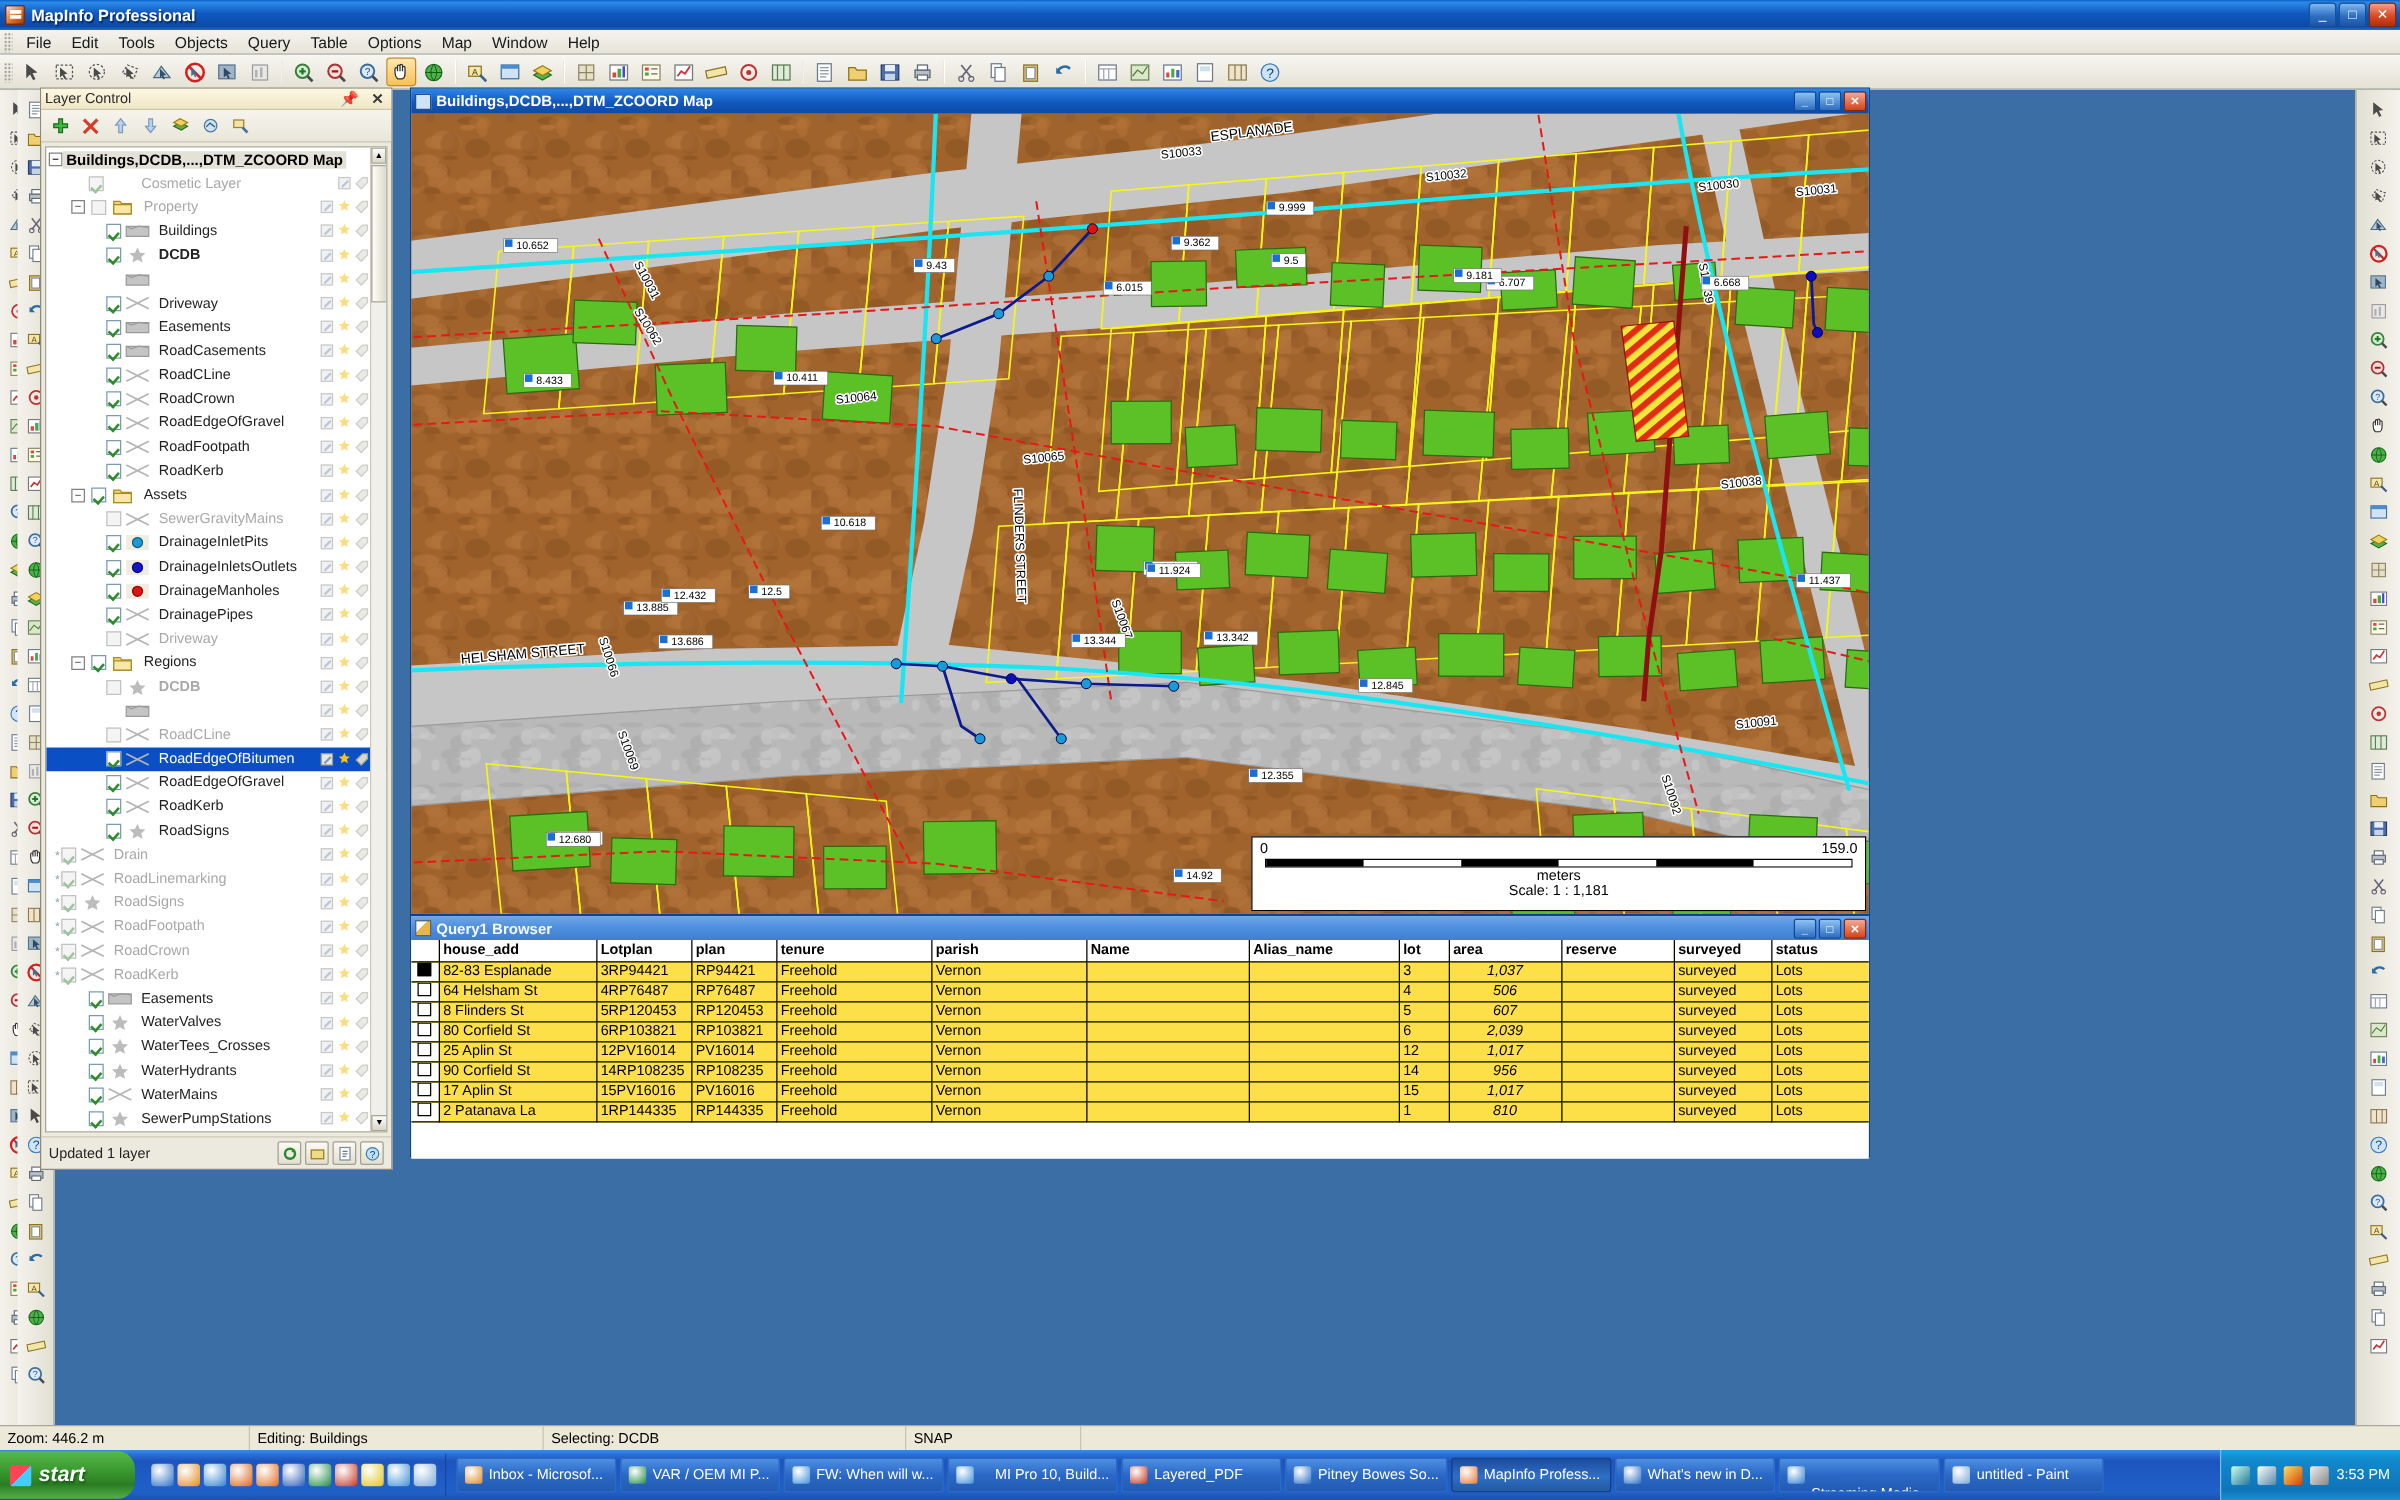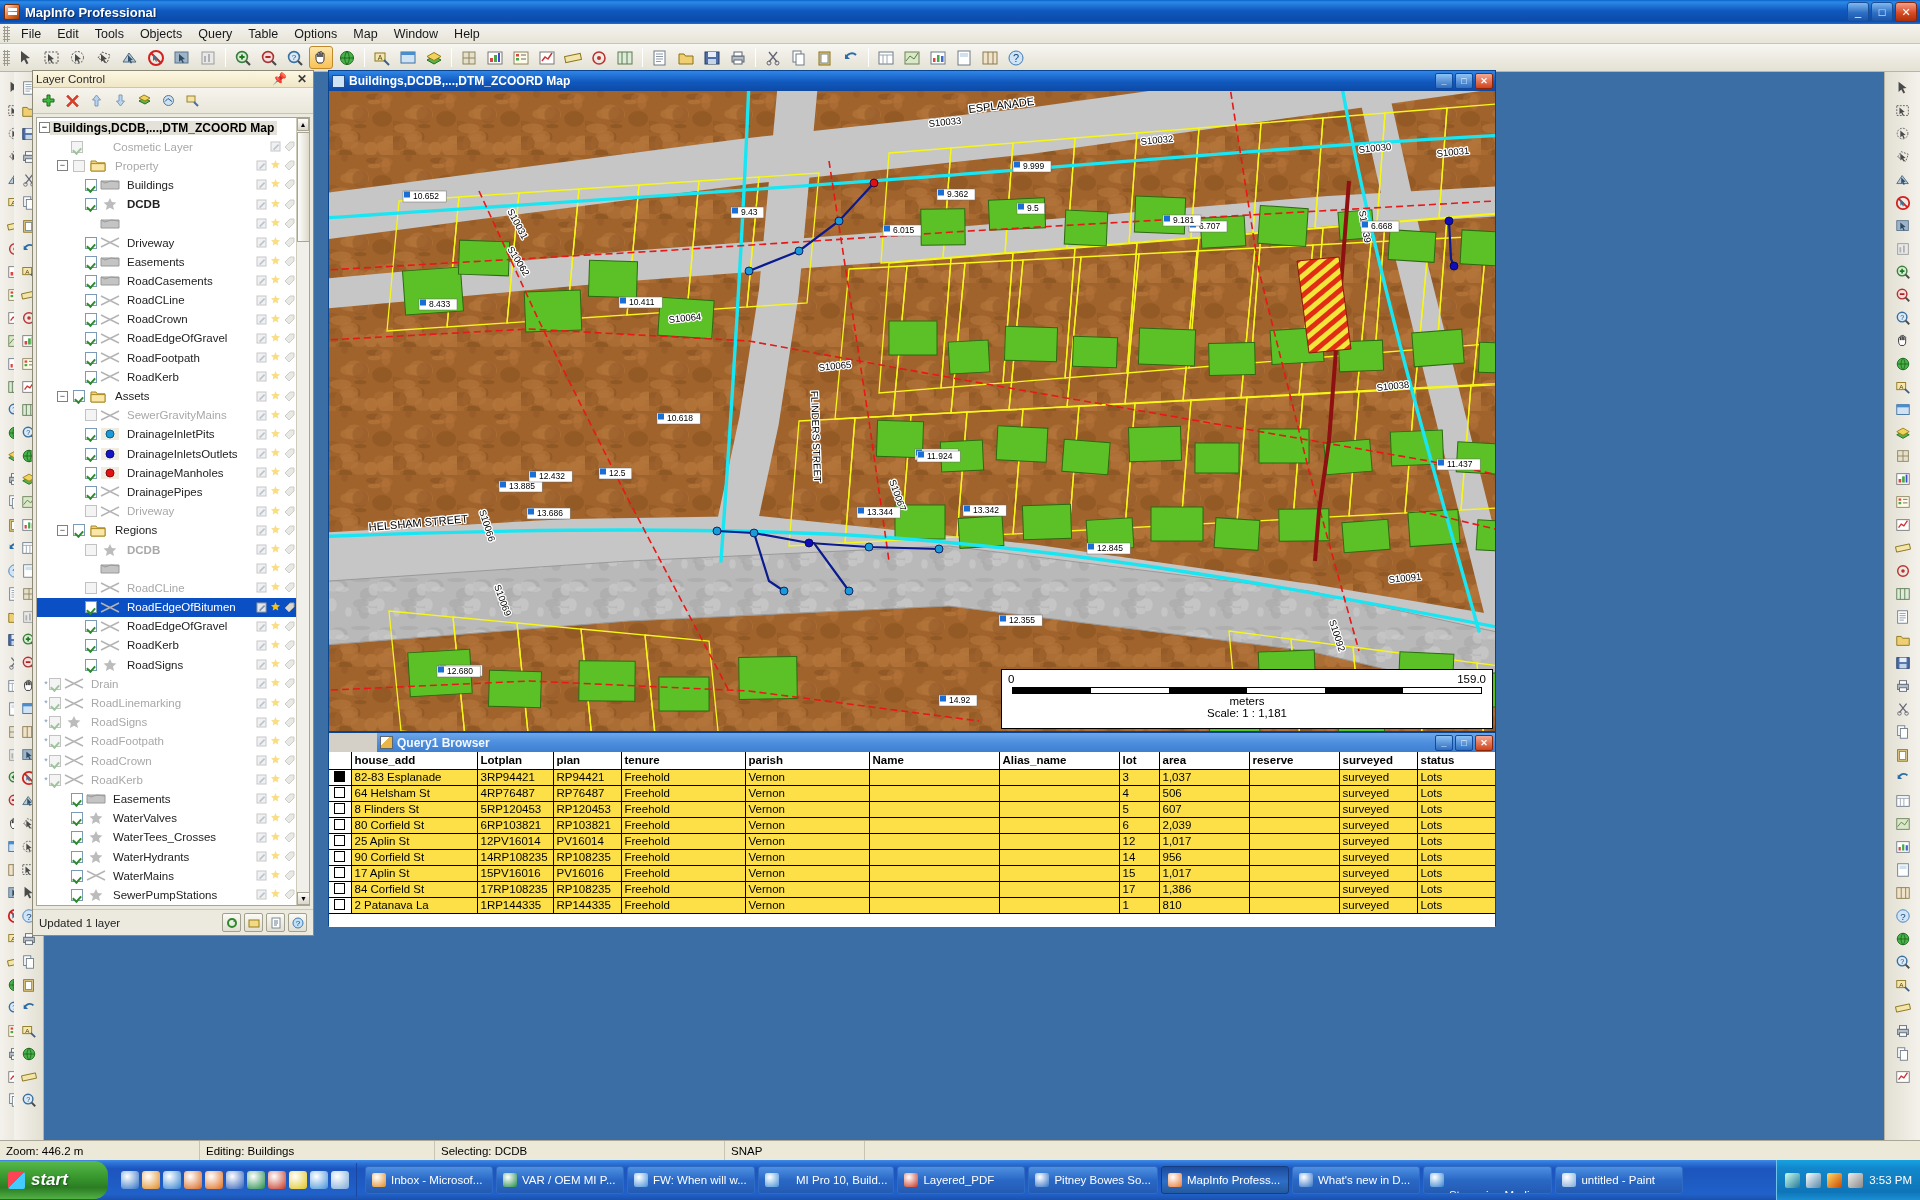--- a/index.html
+++ b/index.html
@@ -185,34 +185,33 @@
 
   
   .browserwin {
     position: absolute; left: 328px; top: 732px; width: 1168px; height: 194px;
     border: 1px solid #08448f; background: #d4d0c8;
   }
   .bw-title {
     height: 19px; background: linear-gradient(to bottom,#6fa6e8,#4d8ede 50%,#3f7fd0);
     display: flex; align-items: center; color: #f4f7fd; font-size: 12px; font-weight: bold;
     padding-left: 3px;
-    margin-left: 48px;
   }
   .bw-title .ic { width: 13px; height: 13px; margin-right: 4px; flex: none;
     background: linear-gradient(135deg,#fff 40%,#e8b64a 40%); border: 1px solid #5c6670; }
   table.grid { border-collapse: collapse; width: 100%; table-layout: fixed; font-size: 11.5px; background: #fde047; }
   table.grid th {
     background: #fff; border: 1px solid #000; border-top: none; border-left: none;
     font-weight: bold; text-align: left; padding: 1px 3px; height: 17px; font-size: 11.5px;
   }
   table.grid td {
     border: 1px solid #000; border-top: none; border-left: none;
     padding: 0 3px; height: 16px; white-space: nowrap; overflow: hidden;
   }
-  table.grid td.num { text-align: left; }
+  table.grid td.num { text-align: center; font-style: italic; }
   td.rowsel { width: 22px; padding: 0; text-align: center; background: #fff; }
   td.rowsel .box { width: 11px; height: 11px; border: 1px solid #000; display: inline-block; background: #fff; }
   td.rowsel .box.on { background: #000; }
   .gridwrap { height: 175px; overflow: hidden; position: relative; background: #fff; }
 
   
   .statusbar {
     position: absolute; left: 0; bottom: 40px; width: 1920px; height: 20px;
     background: #ece9d8; border-top: 1px solid #aca899; display: flex; align-items: center;
     font-size: 11.5px; color: #000;
@@ -2981,35 +2980,20 @@
               <td></td>
               <td></td>
               <td>15</td>
               <td class="num">1,017</td>
               <td></td>
               <td>surveyed</td>
               <td>Lots</td>
             </tr>
             <tr>
               <td class="rowsel"><span class="box"></span></td>
-              <td>84 Corfield St</td>
-              <td>17RP108235</td>
-              <td>RP108235</td>
-              <td>Freehold</td>
-              <td>Vernon</td>
-              <td></td>
-              <td></td>
-              <td>17</td>
-              <td class="num">1,386</td>
-              <td></td>
-              <td>surveyed</td>
-              <td>Lots</td>
-            </tr>
-            <tr>
-              <td class="rowsel"><span class="box"></span></td>
               <td>2 Patanava La</td>
               <td>1RP144335</td>
               <td>RP144335</td>
               <td>Freehold</td>
               <td>Vernon</td>
               <td></td>
               <td></td>
               <td>1</td>
               <td class="num">810</td>
               <td></td>

